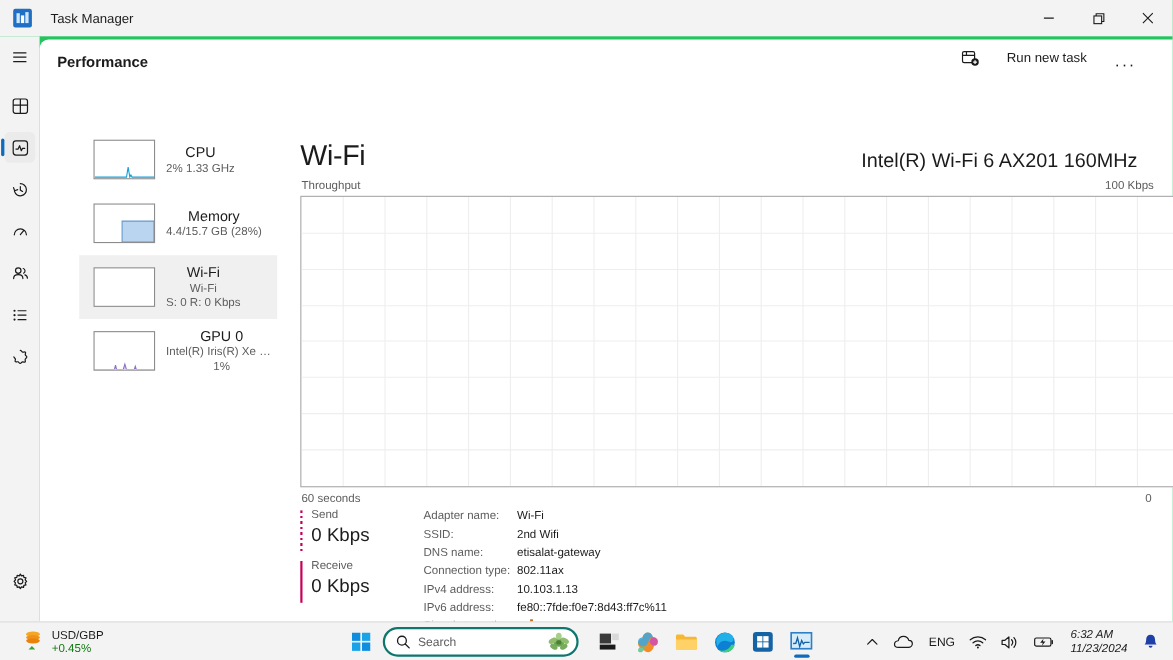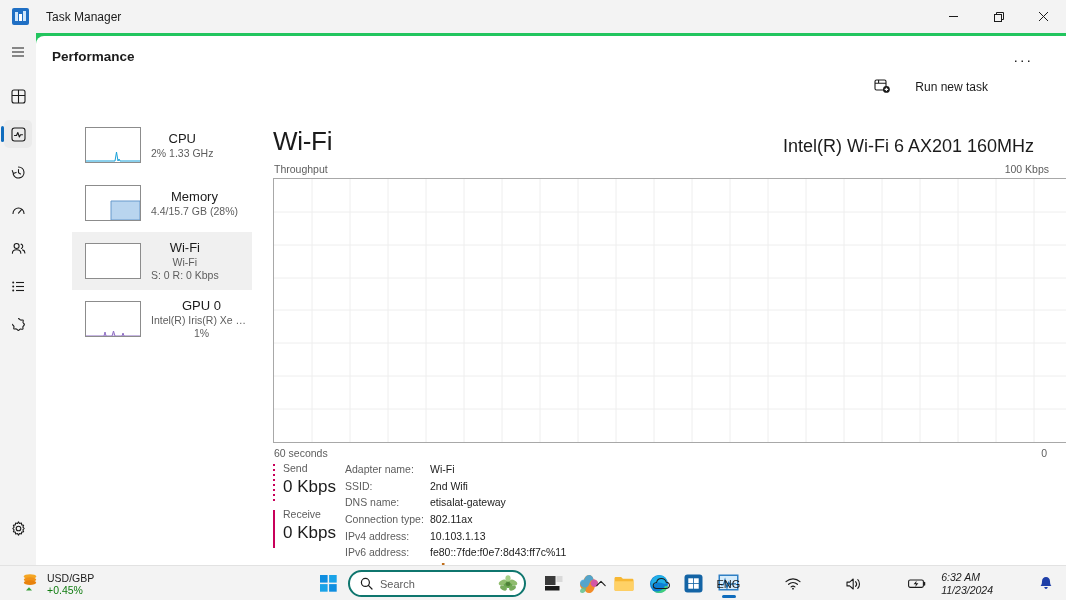--- a/index.html
+++ b/index.html
@@ -33,22 +33,22 @@
   .rail-btn.sel .box { background:#ebebeb; border-radius:5px; }
   .box { width:28px; height:28px; display:flex; align-items:center; justify-content:center; }
   .rail-gap { height:6px; }
   .rail-bottom { position:absolute; left:0; bottom:18px; width:36px; }
 
   
   .card { position:absolute; left:36px; top:36px; width:1030px; height:529px;
           background:#ffffff; border-top-left-radius:8px; }
   .card-head { position:relative; height:44px; }
   .card-title { position:absolute; left:16px; top:13px; font-size:13.5px; font-weight:bold; color:#1b1b1b; }
-  .runtask { position:absolute; right:68px; top:9px; height:28px; display:flex; align-items:center;
-             gap:24px; padding:0 10px; border-radius:4px;margin-top:28px; }
+  .runtask { position:absolute; right:68px; top:9px; height:28px; display:flex; align-items:flex-start;
+             gap:24px; padding:0 10px; border-radius:4px; }
   .runtask span { font-size:12px; }
   .moreb { position:absolute; right:28px; top:9px; width:30px; height:28px; display:flex;
            align-items:center; justify-content:center; border-radius:4px; font-size:15px;
            letter-spacing:1.5px; color:#1b1b1b; }
 
   
   .reslist { position:absolute; left:36px; top:80px; width:180px; }
   .res { position:relative; height:58px; padding-left:13px; display:flex; align-items:center; gap:10px;text-align:center; }
   .res.sel { background:#f0f0f0; }
   .thumb { width:56px; height:36px; border:1px solid #8c8c8c; background:#fff;
@@ -74,21 +74,21 @@
   
   .stats { position:absolute; left:237px; top:425px; width:812px; }
   .legend { position:absolute; left:0; top:0; width:70px; }
   .lg { position:relative; padding-left:10px; }
   .lg .bar { position:absolute; left:0; top:3px; width:2px; height:38px; }
   .lg .bar.dotted { background:repeating-linear-gradient(to bottom,#c8005a 0 2px,transparent 2px 5px); }
   .lg .bar.solid { background:#c8005a; }
   .lg .cap { font-size:10.5px; color:#5d5d5d; line-height:14px; }
   .lg .val { font-size:17px; color:#1b1b1b; line-height:24px; }
   .kv { position:absolute; left:72px; top:0; }
-  .kvrow { display:flex; height:16.6px; align-items:center; }
+  .kvrow { display:flex; height:16.6px; align-items:center;margin-left:40px; }
   .kvk { width:85px; font-size:10.5px; color:#5d5d5d; }
   .kvv { font-size:10.5px; color:#1b1b1b; }
 
   
   #taskbar { position:absolute; left:0; top:565px; width:1066px; height:41px; background:#f3f3f3;
              border-top:1px solid #e2e2e2; }
   .widget { position:absolute; left:14px; top:3px; height:29px; display:flex; align-items:center; gap:7px;
             padding:0 6px; border-radius:5px; }
   .wg-txt { line-height:12px; }
   .wg-t1 { font-size:10.5px; color:#1b1b1b; }
@@ -96,21 +96,21 @@
   .tb-center { position:absolute; left:313px; top:2px; height:31px; display:flex; align-items:center; gap:4px; }
   .tbi { width:31px; height:31px; display:flex; align-items:center; justify-content:center;
          border-radius:5px; position:relative; }
   .tbi.active::after { content:""; position:absolute; left:50%; transform:translateX(-50%); bottom:1px;
                        width:14px; height:3px; border-radius:2px; background:#0f6cbd; }
   .searchbox { width:178px; height:27px; background:#ffffff; border:2px solid #0f766e; border-radius:14px;
                display:flex; align-items:center; padding:0 5px 0 10px; gap:7px; margin-right:8px; }
   .searchbox .ph { font-size:11px; color:#5d5d5d; flex:1; }
   .tray { position:absolute; right:8px; top:2px; height:31px; display:flex; align-items:center; gap:3px; }
   .tri { height:26px; display:flex; align-items:center; justify-content:flex-end; padding:0 5px;
-         border-radius:4px;margin-left:32px; }
+         border-radius:4px; }
   .clock { text-align:left; line-height:12.5px; padding:0 6px;font-style:italic; }
   .clock div { font-size:10.5px; color:#1b1b1b; }
 </style>
 </head>
 <body>
 
 <div id="app">
 
   <div class="titlebar">
     <div class="tb-icon">

